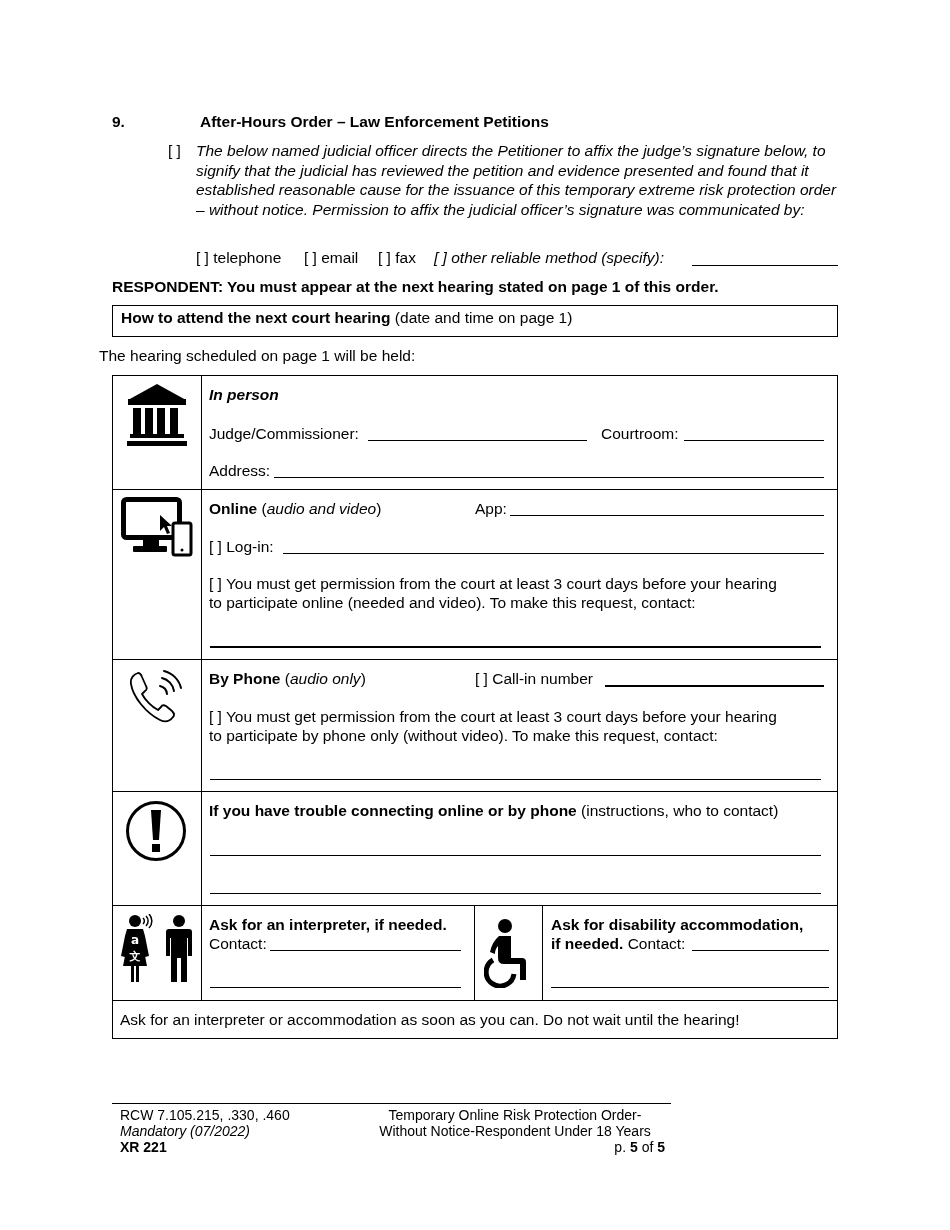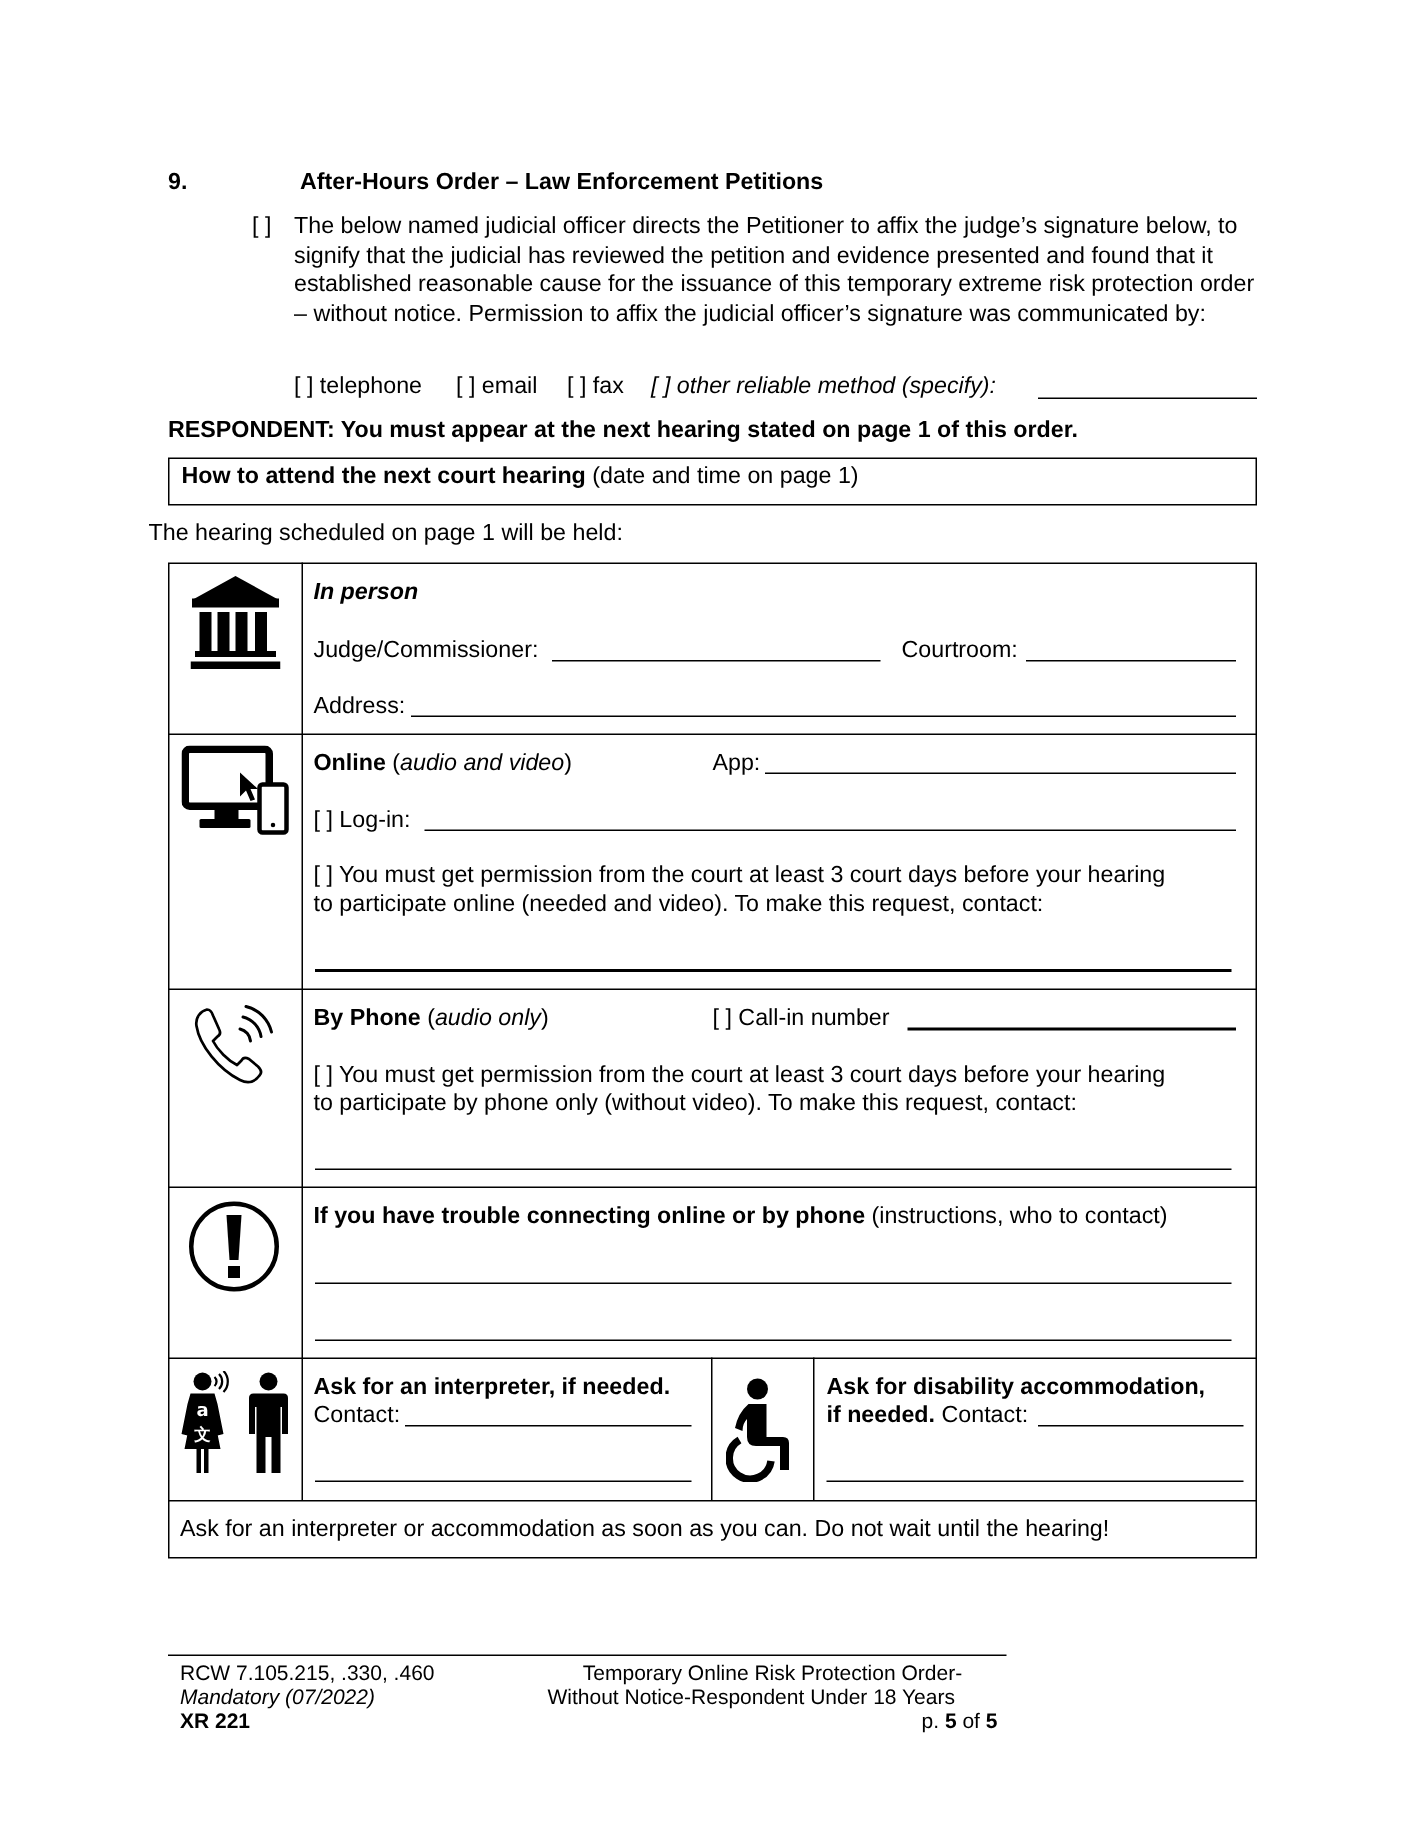--- a/index.html
+++ b/index.html
@@ -6,21 +6,21 @@
   body { width:950px; height:1230px; position:relative; font-family:"Liberation Sans", sans-serif; color:#000; font-size:15.5px; overflow:hidden; }
   .abs { position:absolute; }
   .b { font-weight:bold; }
   .i { font-style:italic; }
   .line { position:absolute; border-bottom:1px solid #000; height:0; }
   .line.thick { border-bottom-width:2px; }
   .box { position:absolute; border:1px solid #000; box-sizing:border-box; }
   .vl { position:absolute; border-left:1px solid #000; width:0; }
   .hl { position:absolute; border-top:1px solid #000; height:0; }
   .txt { position:absolute; white-space:nowrap; line-height:19px; }
-  .para { position:absolute; line-height:19.5px; }
+  .para { position:absolute; line-height:19.5px;font-style:italic; }
   svg { display:block; }
   .footer { font-size:14px; line-height:16px; }
 </style>
 </head>
 <body>
 
 <div class="txt b" style="left:112px; top:112px;">9.</div>
 <div class="txt b" style="left:168px; top:112px;margin-left:32px;">After-Hours Order – Law Enforcement Petitions</div>
 
 <div class="txt" style="left:168px; top:141px;">[  ]</div>
@@ -188,19 +188,19 @@
 <div class="line" style="left:692px; top:950px; width:137px;"></div>
 <div class="line" style="left:551px; top:987px; width:278px;"></div>
 
 <div class="txt" style="left:120px; top:1010px;">Ask for an interpreter or accommodation as soon as you can. Do not wait until the hearing!</div>
 
 <div class="hl" style="left:112px; top:1103px; width:559px;"></div>
 <div class="txt footer" style="left:120px; top:1107px;">RCW 7.105.215, .330, .460</div>
 <div class="txt footer i" style="left:120px; top:1123px;">Mandatory (07/2022)</div>
 <div class="txt footer b" style="left:120px; top:1139px;">XR 221</div>
 <div class="txt footer" style="left:365px; top:1107px; width:300px; text-align:center;">Temporary Online Risk Protection Order-</div>
-<div class="txt footer" style="left:365px; top:1123px; width:300px; text-align:left;">Without Notice-Respondent Under 18 Years</div>
+<div class="txt footer" style="left:365px; top:1123px; width:300px; text-align:center;">Without Notice-Respondent Under 18 Years</div>
 <div class="txt footer" style="left:365px; top:1139px; width:300px; text-align:right; font-size:14px;">
   <span>p.</span>
   <span class="b">5</span>
   <span>of</span>
   <span class="b">5</span>
 </div>
 
 </body></html>

